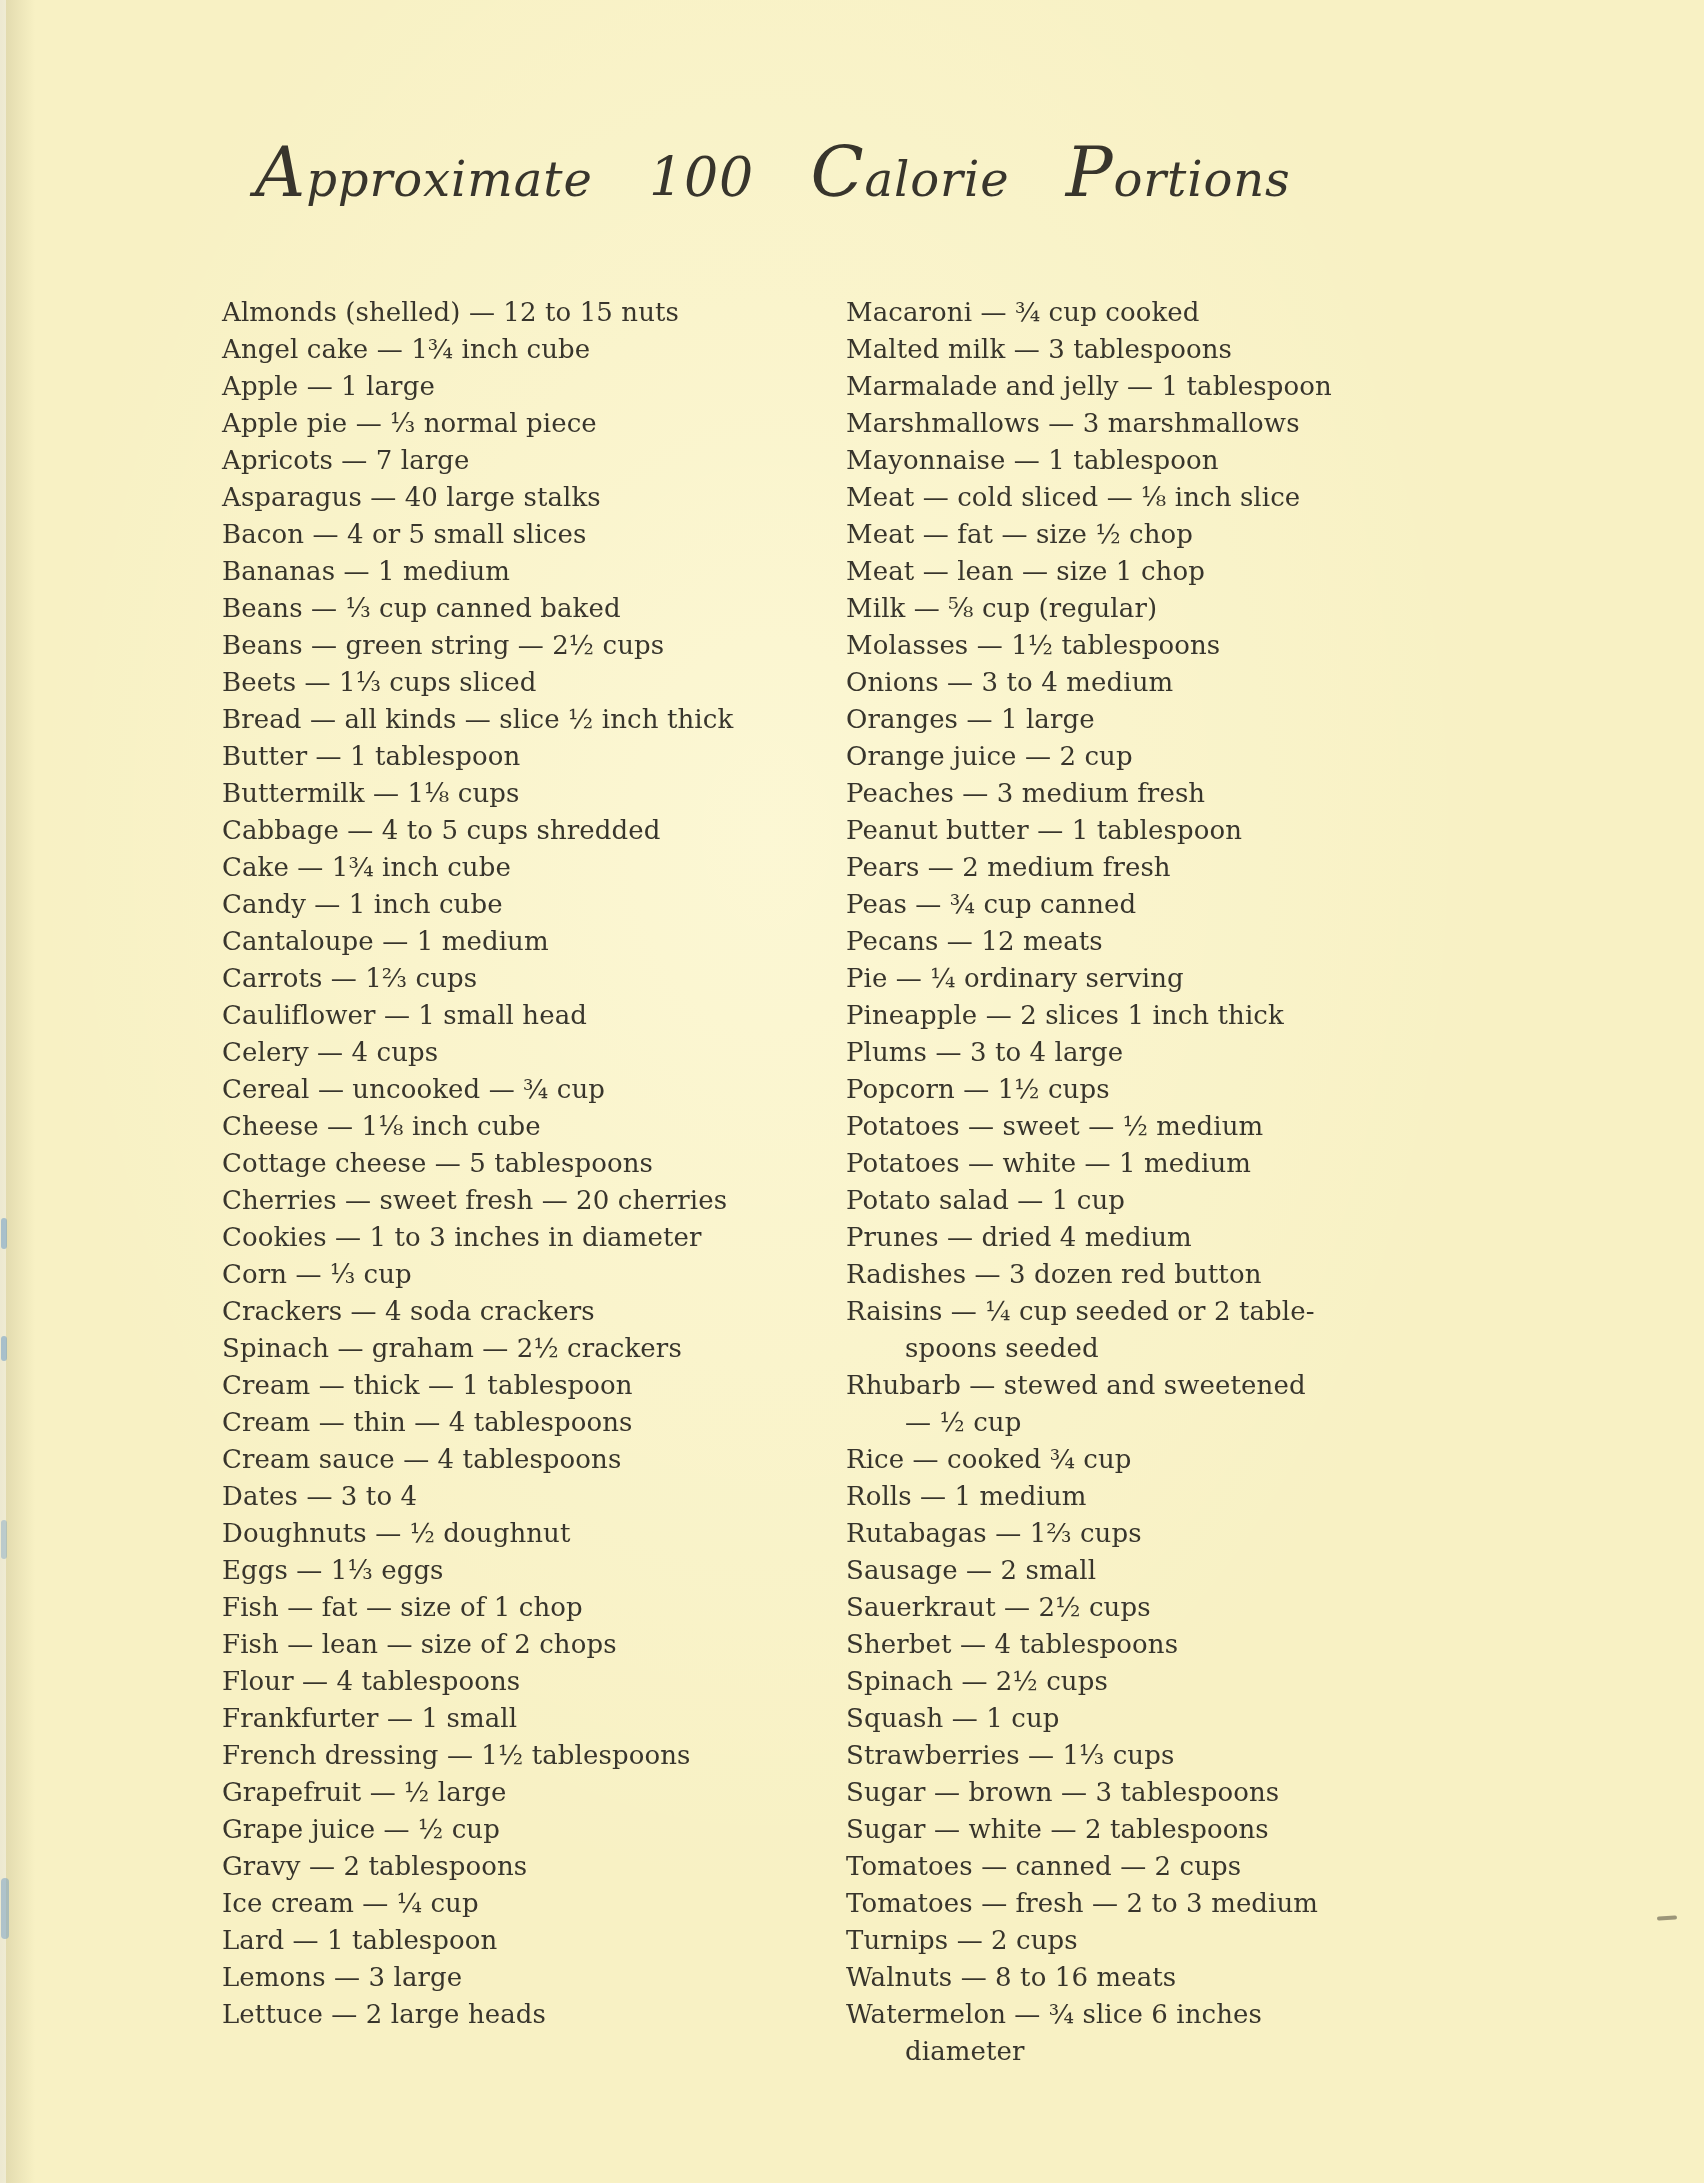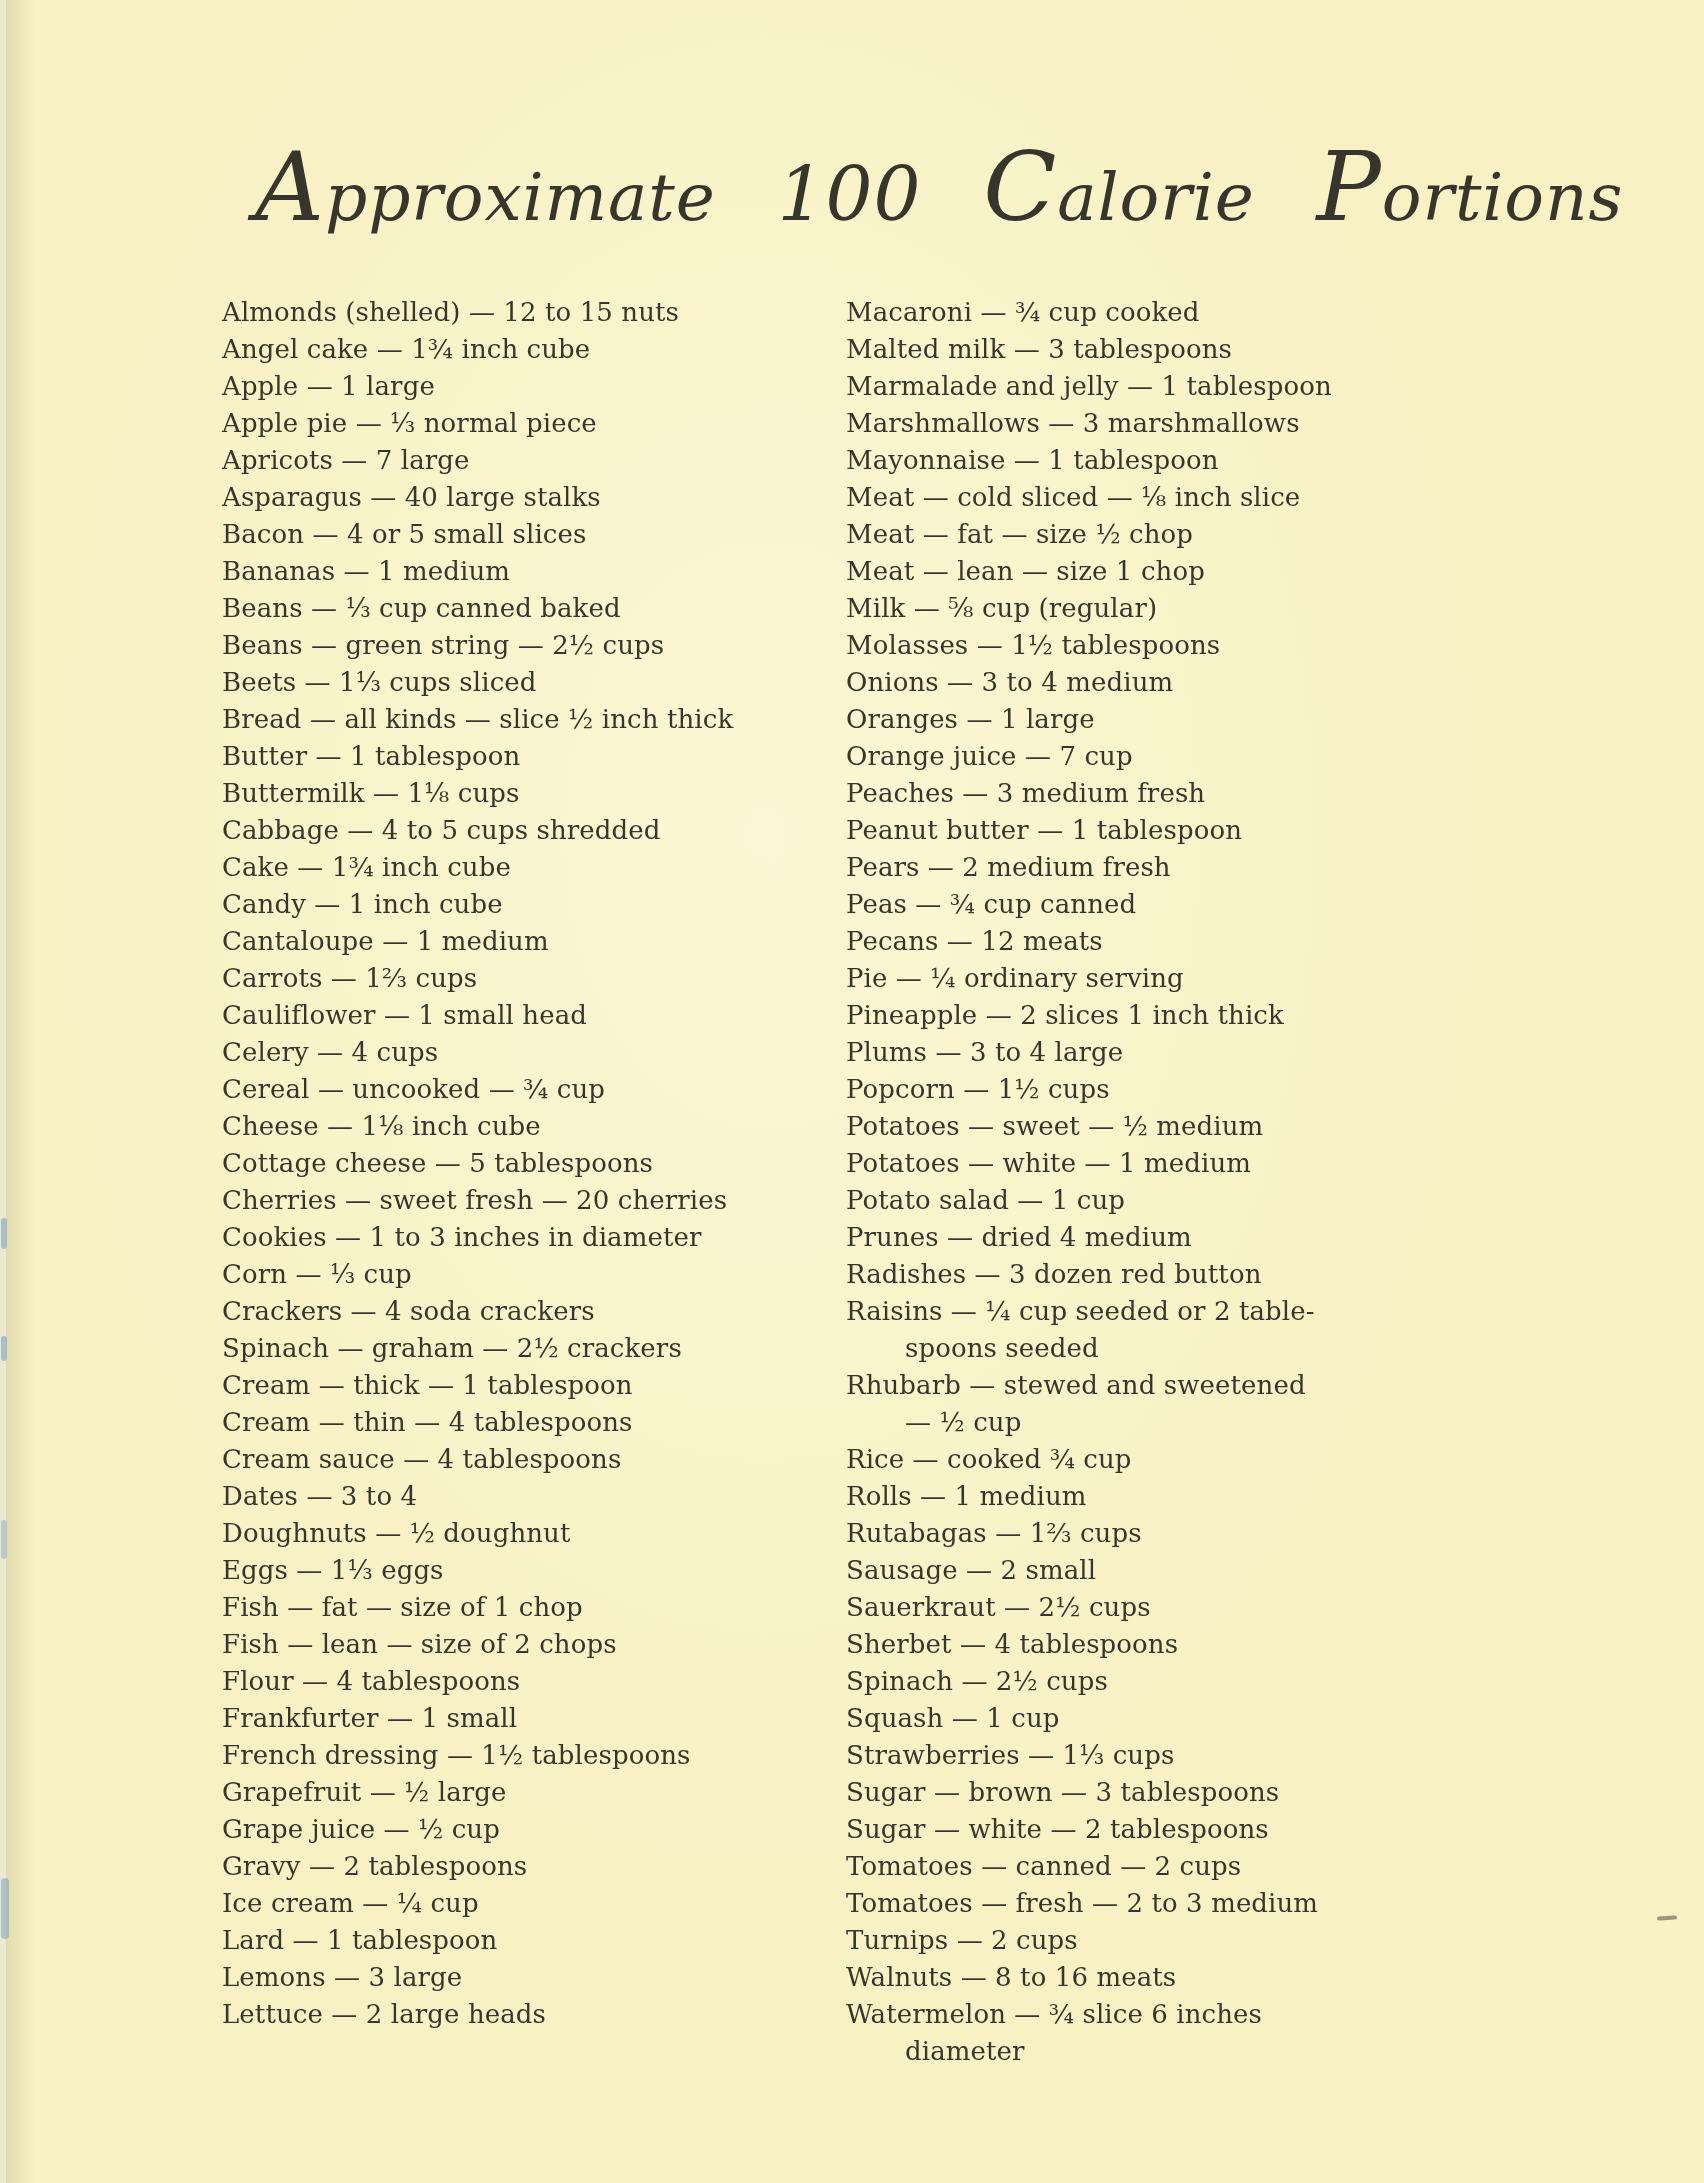--- a/index.html
+++ b/index.html
@@ -52,21 +52,21 @@
     width: 20px; height: 3.9px;
     background: rgba(80,75,60,0.55);
     border-radius: 2.2px;
     transform: rotate(-3deg);
   }
   .title {
     position: absolute;
     top: 131px;
     left: 255px;
     margin: 0;
-    font-size: 66px;
+    font-size: 48px;
     font-style: italic;
     font-weight: normal;
     letter-spacing: 0.9px;
     color: var(--color-ink, #36342c);
     white-space: nowrap;
   }
   .tw {
     display: inline-block;
     margin-right: 40px;
   }
@@ -180,21 +180,21 @@
         <p class="item">Marmalade and jelly — 1 tablespoon</p>
         <p class="item">Marshmallows — 3 marshmallows</p>
         <p class="item">Mayonnaise — 1 tablespoon</p>
         <p class="item">Meat — cold sliced — ⅛ inch slice</p>
         <p class="item">Meat — fat — size ½ chop</p>
         <p class="item">Meat — lean — size 1 chop</p>
         <p class="item">Milk — ⅝ cup (regular)</p>
         <p class="item">Molasses — 1½ tablespoons</p>
         <p class="item">Onions — 3 to 4 medium</p>
         <p class="item">Oranges — 1 large</p>
-        <p class="item">Orange juice — 7 cup</p>
+        <p class="item">Orange juice — 2 cup</p>
         <p class="item">Peaches — 3 medium fresh</p>
         <p class="item">Peanut butter — 1 tablespoon</p>
         <p class="item">Pears — 2 medium fresh</p>
         <p class="item">Peas — ¾ cup canned</p>
         <p class="item">Pecans — 12 meats</p>
         <p class="item">Pie — ¼ ordinary serving</p>
         <p class="item">Pineapple — 2 slices 1 inch thick</p>
         <p class="item">Plums — 3 to 4 large</p>
         <p class="item">Popcorn — 1½ cups</p>
         <p class="item">Potatoes — sweet — ½ medium</p>

